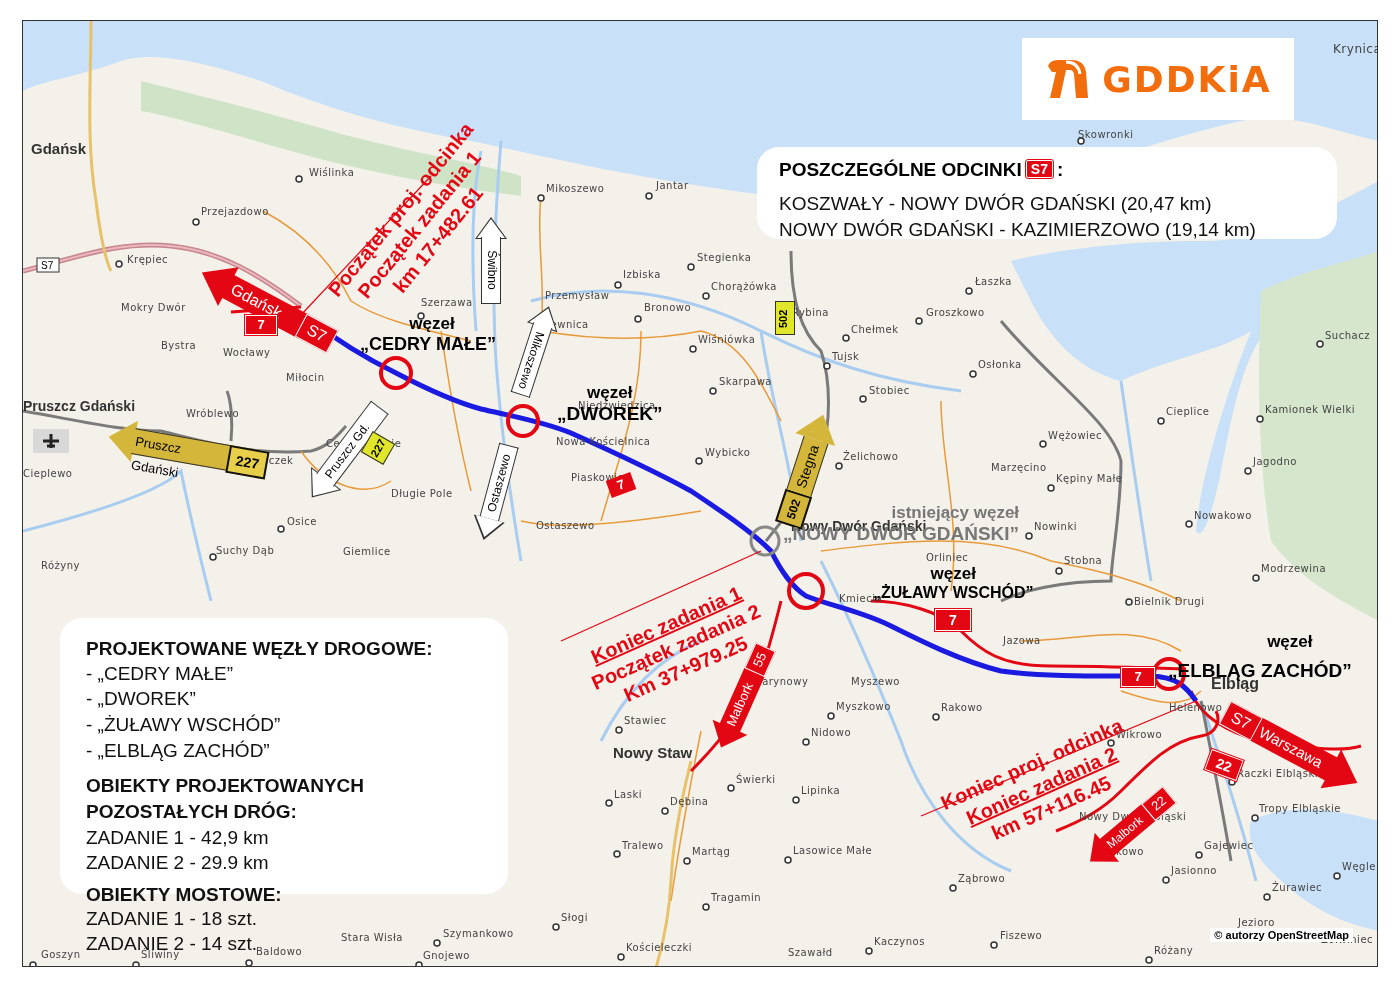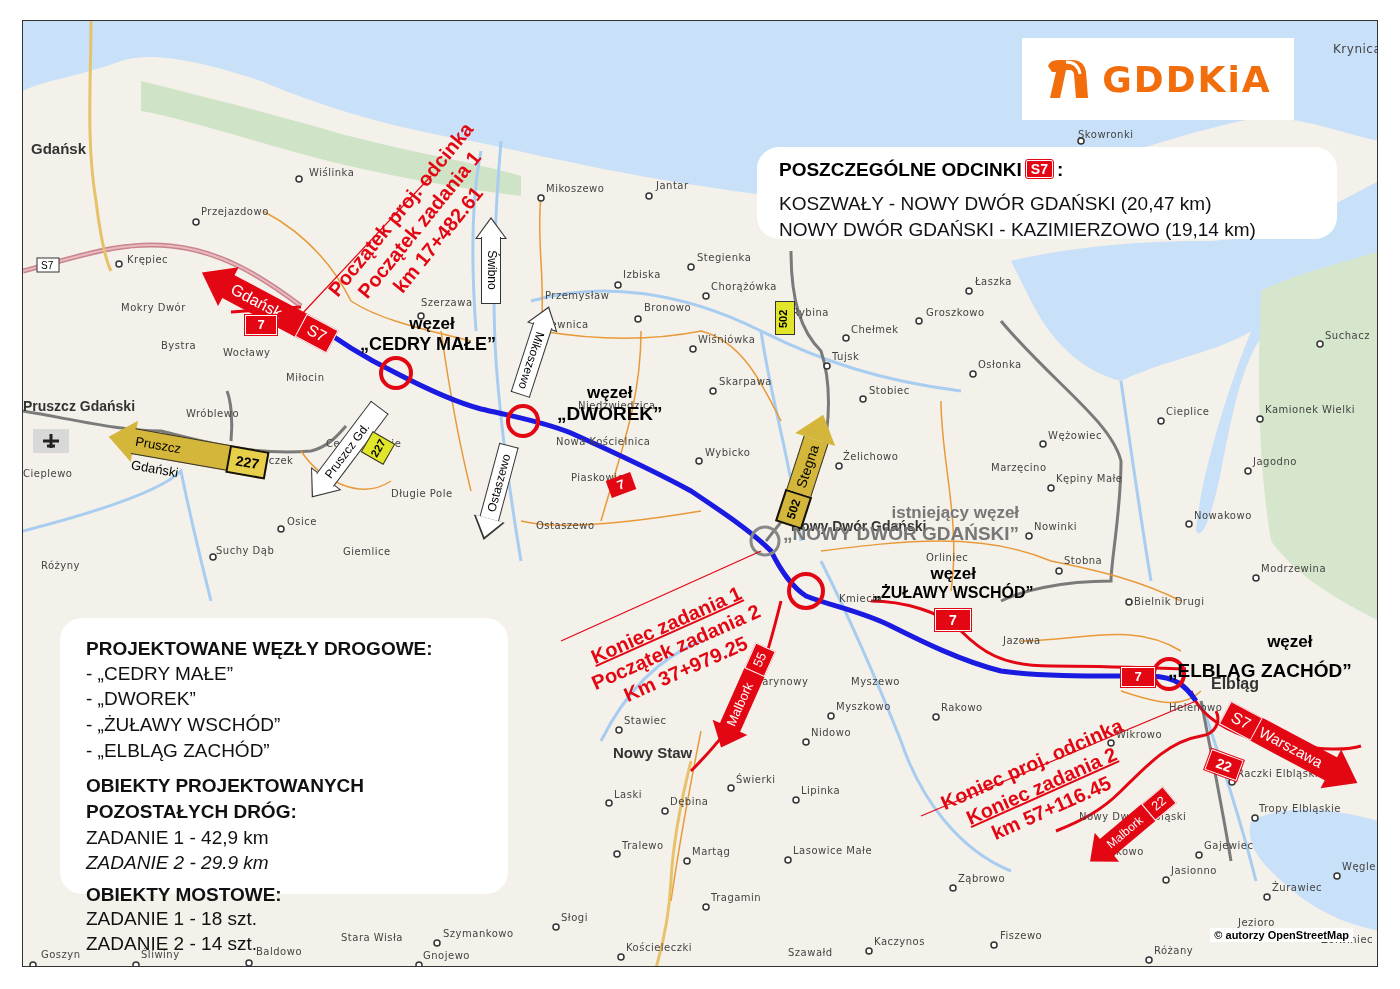--- a/index.html
+++ b/index.html
@@ -564,17 +564,17 @@
 
 <div id="legend" class="panel">
   <div class="b" style="top:20px;">PROJEKTOWANE WĘZŁY DROGOWE:</div>
   <div style="top:45px;">- „CEDRY MAŁE”</div>
   <div style="top:70px;">- „DWOREK”</div>
   <div style="top:96px;">- „ŻUŁAWY WSCHÓD”</div>
   <div style="top:122px;">- „ELBLĄG ZACHÓD”</div>
   <div class="b" style="top:157px;">OBIEKTY PROJEKTOWANYCH</div>
   <div class="b" style="top:183px;">POZOSTAŁYCH DRÓG:</div>
   <div style="top:209px;">ZADANIE 1 - 42,9 km</div>
-  <div style="top:234px;font-style:italic;">ZADANIE 2 - 29.9 km</div>
+  <div style="top:234px;">ZADANIE 2 - 29.9 km</div>
   <div class="b" style="top:266px;">OBIEKTY MOSTOWE:</div>
   <div style="top:290px;">ZADANIE 1 - 18 szt.</div>
   <div style="top:315px;">ZADANIE 2 - 14 szt.</div>
 </div>
 
 </body></html>

